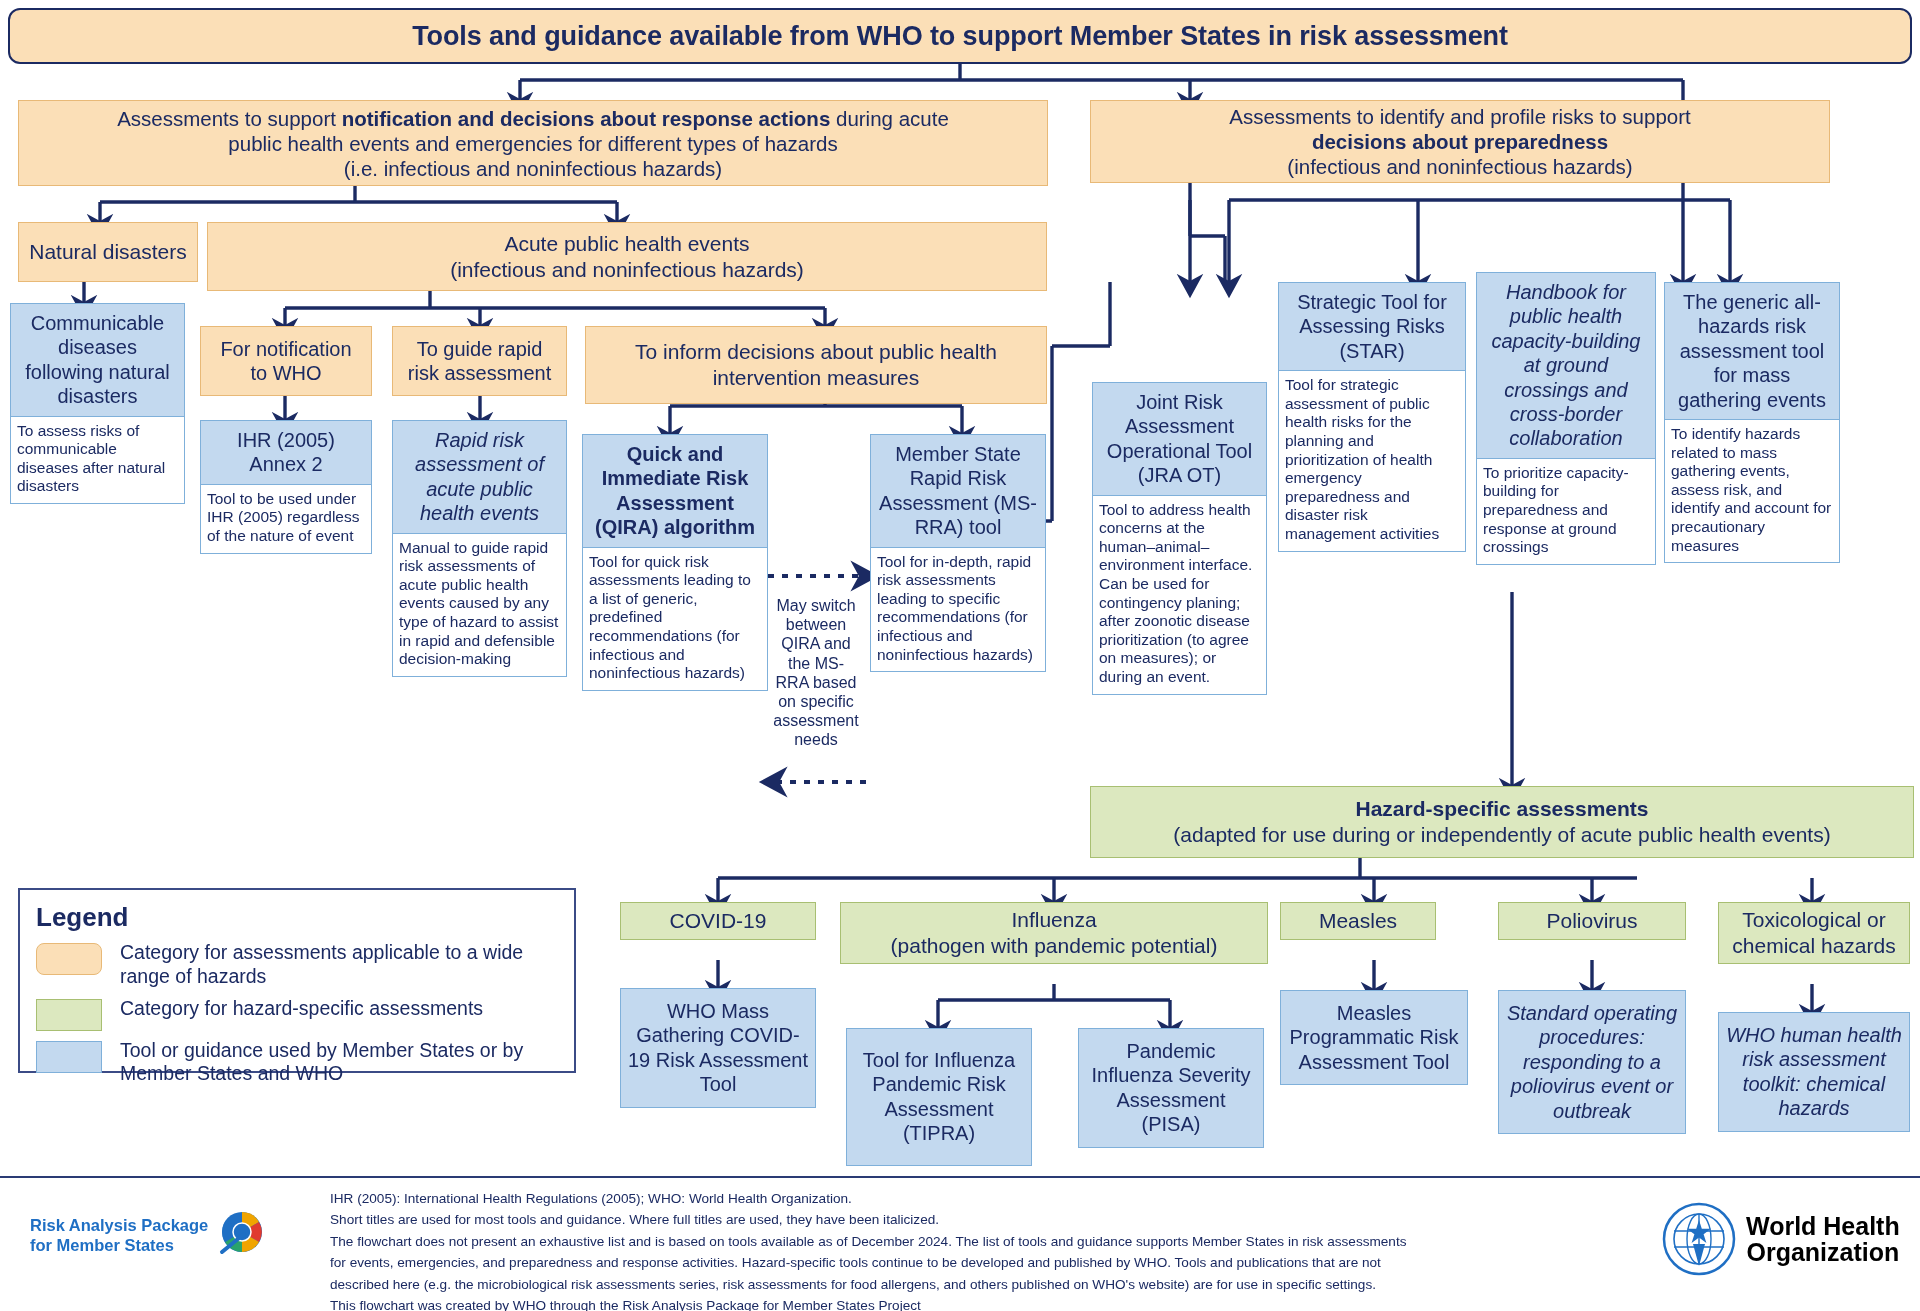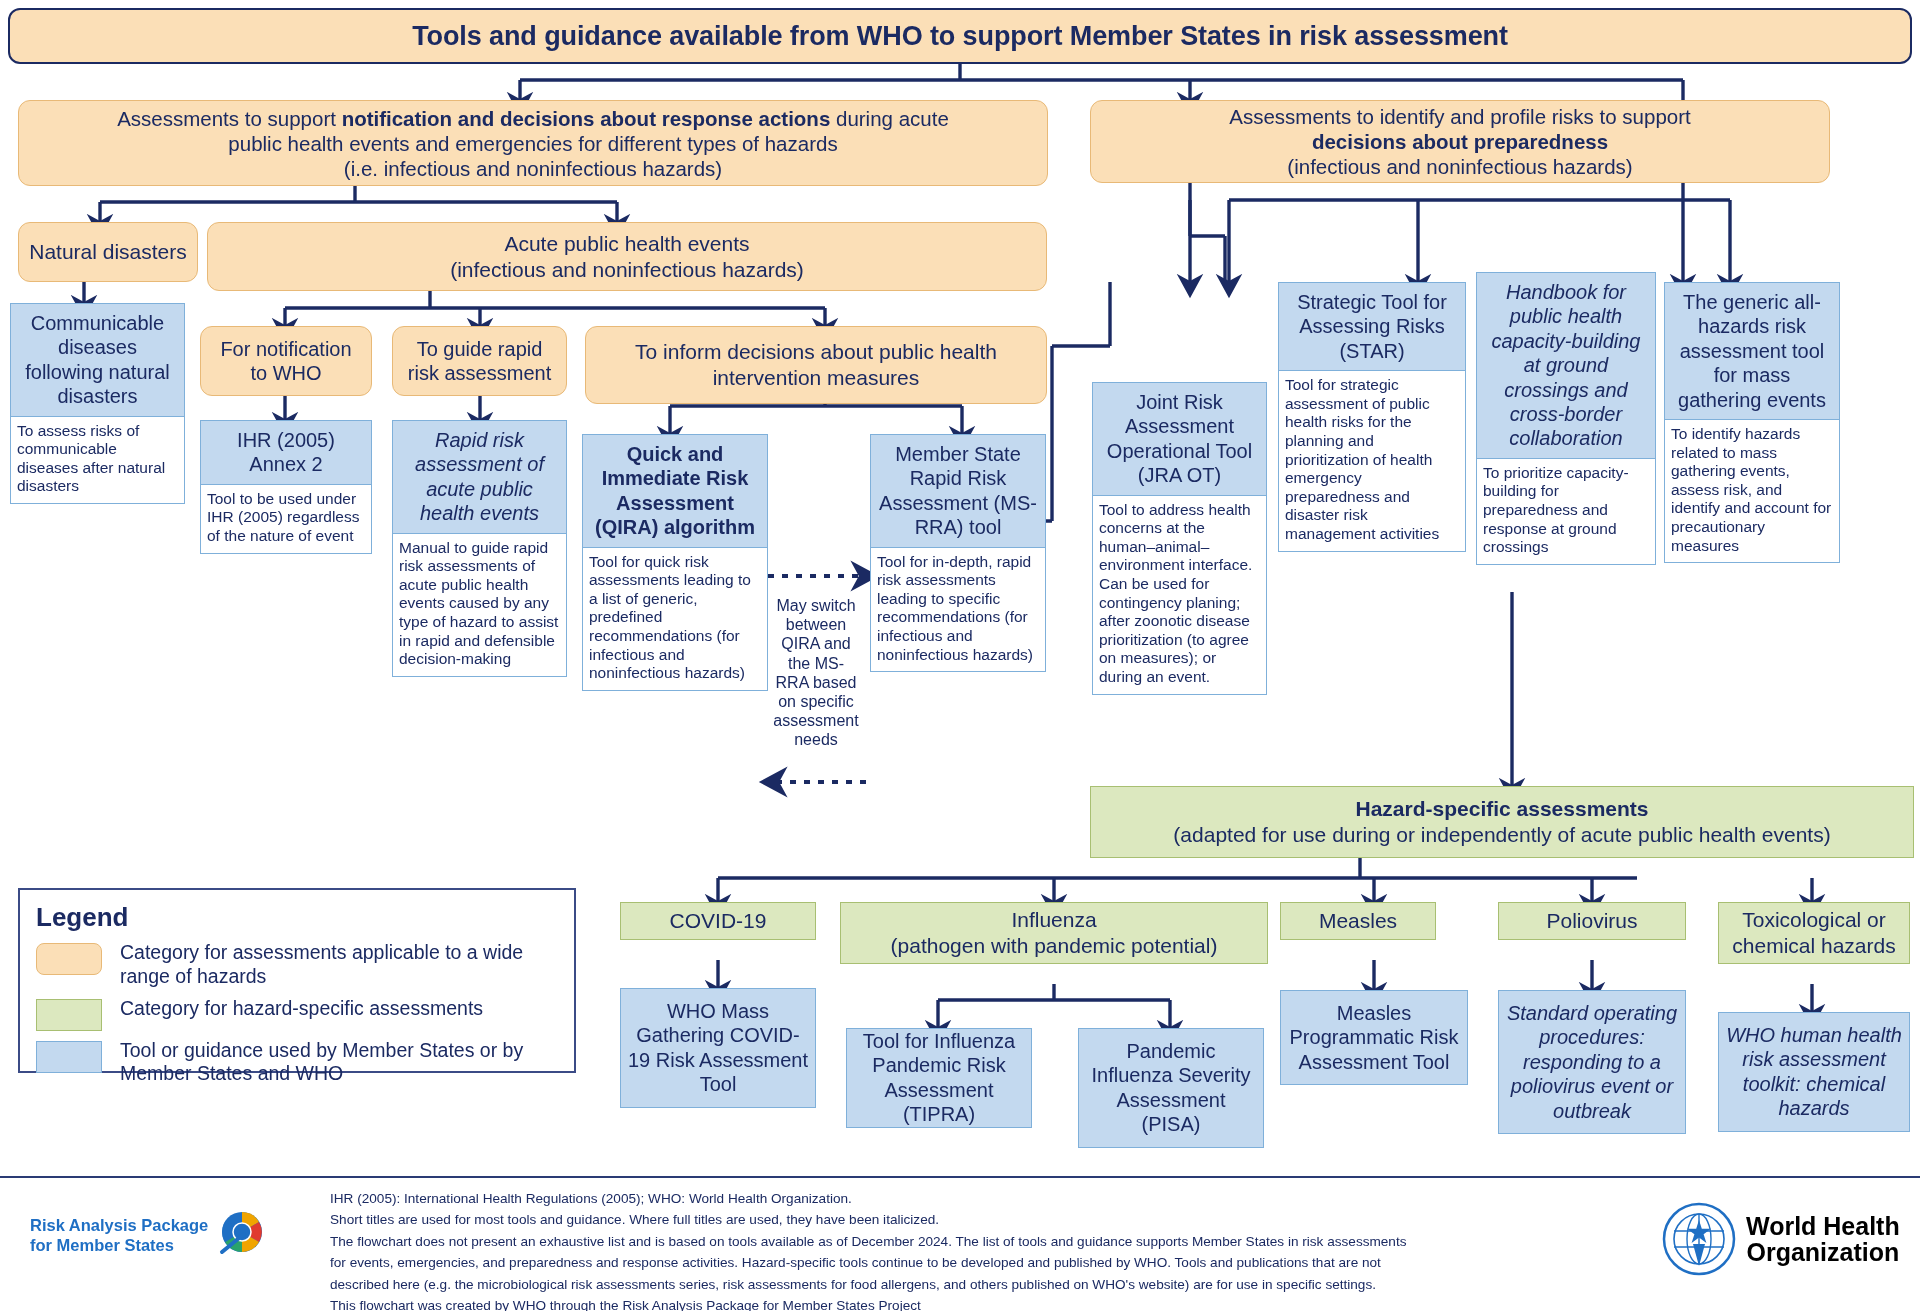--- a/index.html
+++ b/index.html
@@ -14,21 +14,21 @@
   }
   #canvas { position:relative; width:1920px; height:1311px; }
   svg#wires { position:absolute; left:0; top:0; width:1920px; height:1311px; pointer-events:none; }
 
   .node { position:absolute; z-index:2; }
 
   
   .cat {
     background:#fbdfb7;
     border:1.5px solid #e8b977;
-    border-radius:12px;
+    border-radius:0;
     display:flex; align-items:center; justify-content:center;
     text-align:center;
     padding:6px 10px;
     line-height:1.22;
   }
   
   .green {
     background:#dce8bf;
     border:1.5px solid #a8bf72;
     display:flex; align-items:center; justify-content:center;
@@ -302,21 +302,21 @@
       <span>Toxicological  or</span><br>
       <span>chemical hazards</span>
     </div>
   </div>
 
   <div class="node tool solo" style="left:620px; top:988px; width:196px;">
     <div class="head" style="font-size:20px; padding:10px 6px;">WHO Mass Gathering COVID-19 Risk Assessment Tool</div>
   </div>
 
   <div class="node tool solo" style="left:846px; top:1028px; width:186px;">
-    <div class="head" style="font-size:20px; padding:0 6px;">Tool for Influenza Pandemic Risk Assessment (TIPRA)</div>
+    <div class="head" style="font-size:20px; padding:19px 6px;">Tool for Influenza Pandemic Risk Assessment (TIPRA)</div>
   </div>
 
   <div class="node tool solo" style="left:1078px; top:1028px; width:186px;">
     <div class="head" style="font-size:20px; padding:10px 6px;">Pandemic Influenza Severity Assessment (PISA)</div>
   </div>
 
   <div class="node tool solo" style="left:1280px; top:990px; width:188px;">
     <div class="head" style="font-size:20px; padding:10px 6px;">Measles Programmatic Risk Assessment Tool</div>
   </div>
 

